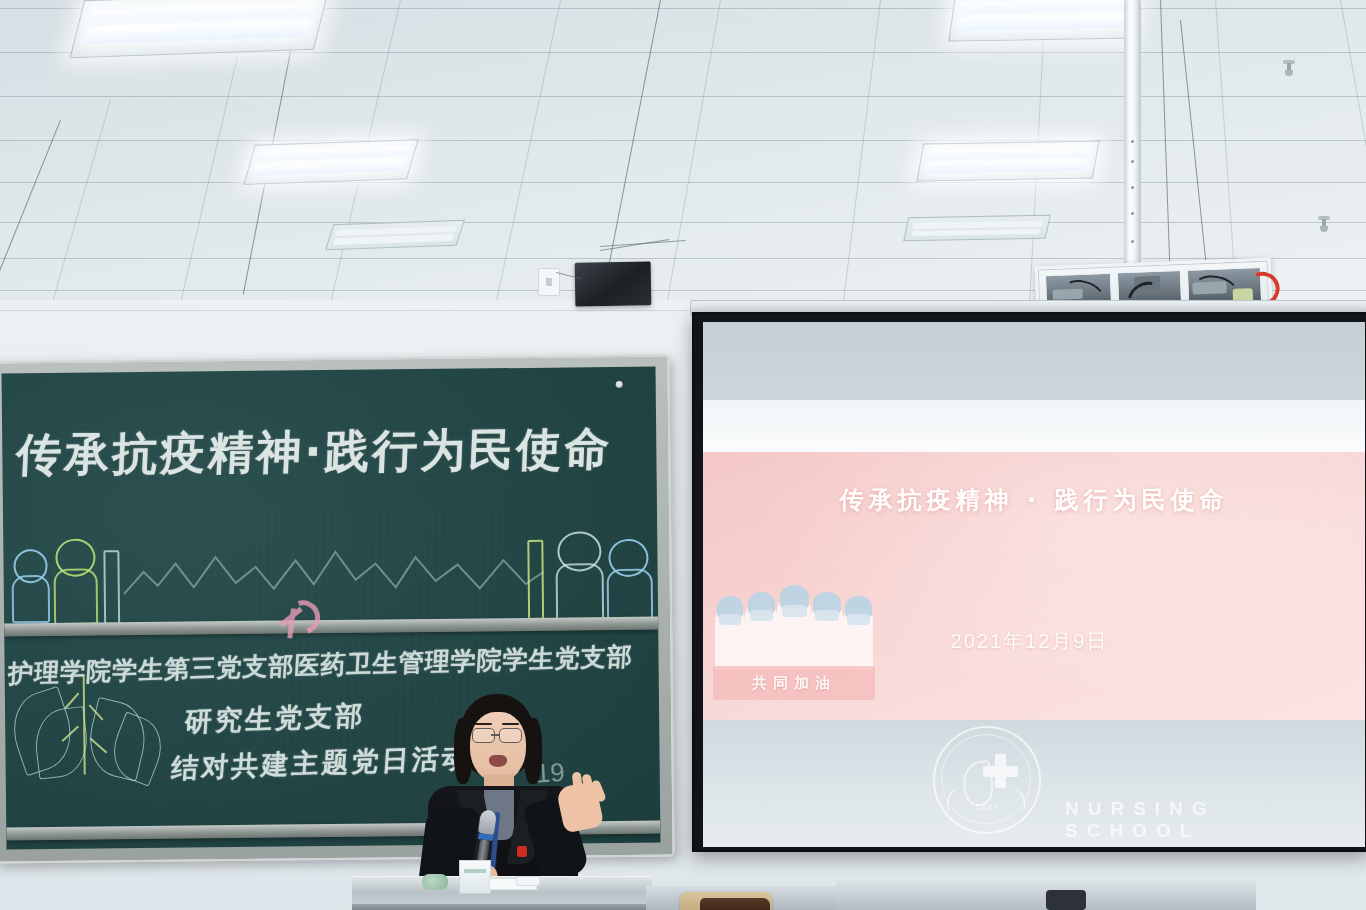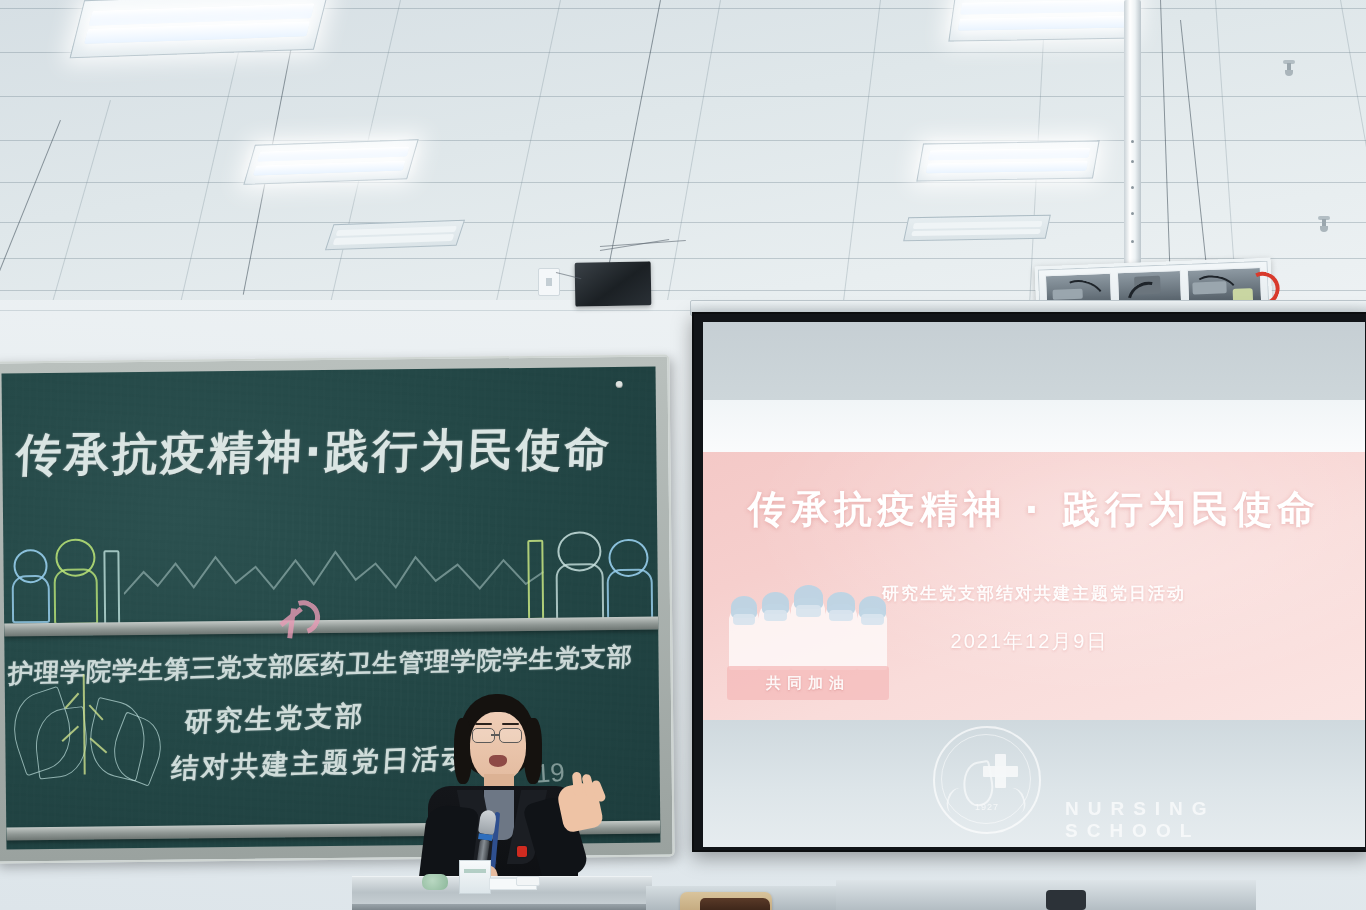--- a/index.html
+++ b/index.html
@@ -213,37 +213,37 @@
   .slide{
     position:absolute;left:0;right:0;top:130px;height:268px;
     background:linear-gradient(160deg,#f4c9c7 0%,#f6cfcd 28%,#f9dcda 60%,#fbe4e2 100%);
   }
   .slide-sheen{
     position:absolute;inset:0;
     background:radial-gradient(ellipse at 60% 25%, rgba(255,255,255,.30), rgba(255,255,255,0) 62%);
   }
   .slide-title{
     position:absolute;left:0;right:0;top:32px;text-align:center;
-    color:#ffffff;font-size:38px;font-weight:700;letter-spacing:5px;
+    color:#ffffff;font-size:24px;font-weight:700;letter-spacing:5px;
     font-family:"DejaVu Sans","Liberation Sans",sans-serif;
     text-shadow:0 1px 4px rgba(215,120,120,.45);
   }
   .slide-sub1,.slide-sub2{
     position:absolute;left:0;right:0;text-align:center;color:#ffffff;
     font-size:17px;letter-spacing:2px;font-weight:700;opacity:.93;
     text-shadow:0 1px 3px rgba(215,130,130,.4);
   }
   .slide-sub1{top:96px;}
   .slide-sub2{top:130px;}
   .slide-date{
     position:absolute;left:0;right:9px;top:176px;text-align:center;color:#ffffff;
     font-size:20px;letter-spacing:2px;opacity:.95;
     text-shadow:0 1px 3px rgba(215,130,130,.4);
   }
-  .slide-cartoon{position:absolute;left:20px;top:128px;width:170px;height:120px;opacity:.82;}
+  .slide-cartoon{position:absolute;left:6px;top:128px;width:170px;height:120px;opacity:.82;}
   .cart-person{position:absolute;background:rgba(255,255,255,.88);border-radius:12px 12px 2px 2px;}
   .cart-cap{position:absolute;background:rgba(176,212,232,.95);border-radius:50% 50% 20% 20%;}
   .cart-mask{position:absolute;background:rgba(210,232,244,.95);border-radius:4px;}
   .cart-banner{
     position:absolute;left:4px;bottom:0;width:162px;height:34px;
     background:rgba(244,180,180,.75);border-radius:3px;
     color:#fff;font-size:15px;font-weight:700;letter-spacing:6px;
     display:flex;align-items:center;justify-content:center;
     text-shadow:0 1px 2px rgba(200,110,110,.5);
   }
@@ -590,21 +590,20 @@
   <div class="scr-housing"></div>
   <div class="screen-frame">
     <div class="screen-surface">
       <div class="scr-band-gray"></div>
       <div class="scr-band-white"></div>
 
       <div class="slide">
         <div class="slide-sheen"></div>
 
         <div class="slide-title">传承抗疫精神 · 践行为民使命</div>
-        <div class="slide-sub2">研究生党支部结对共建主题党日活动</div>
         <div class="slide-date">2021年12月9日</div>
 
         <div class="slide-cartoon">
           <div class="cart-person" style="left:6px;top:28px;width:30px;height:62px;"></div>
           <div class="cart-cap" style="left:8px;top:16px;width:26px;height:22px;"></div>
           <div class="cart-mask" style="left:10px;top:34px;width:22px;height:11px;"></div>
 
           <div class="cart-person" style="left:36px;top:24px;width:32px;height:66px;"></div>
           <div class="cart-cap" style="left:39px;top:12px;width:27px;height:22px;"></div>
           <div class="cart-mask" style="left:41px;top:30px;width:23px;height:11px;"></div>

